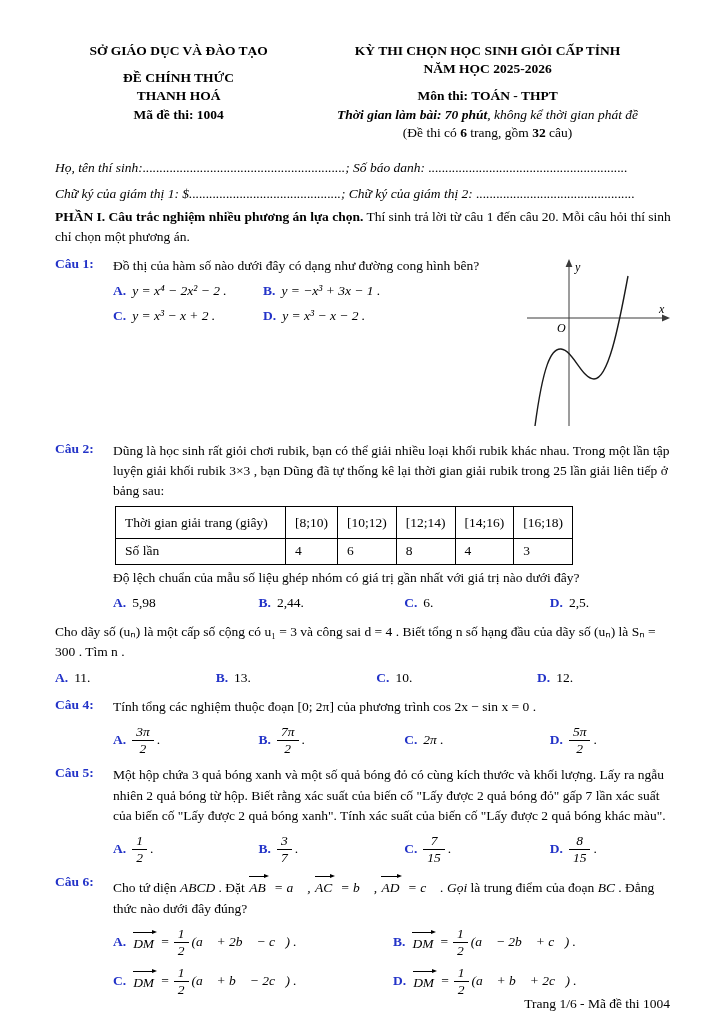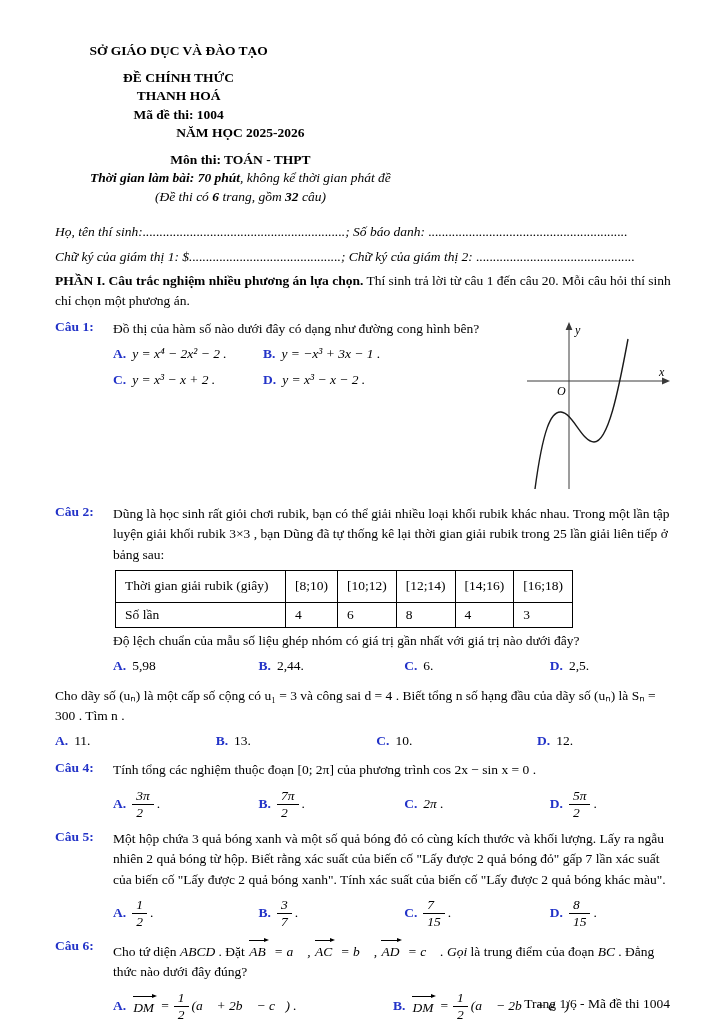--- a/index.html
+++ b/index.html
@@ -3,28 +3,28 @@
 <meta charset="utf-8">
 <style>
   :root { --accent: #2333C8; }
   * { margin:0; padding:0; box-sizing:border-box; }
   html,body { background:#e9e9e9; }
   body { font-family:"Liberation Serif", serif; font-size:13.5px; color:#000; }
   .page { position:relative; width:725px; height:1024px; margin:0 auto; background:#fff;
           padding:42px 52px 26px 55px; overflow:hidden; }
 
   
-  .head { display:flex;flex-direction:column; }
+  .head { display:flex; }
   .hl { width:40%; text-align:center; }
   .hr { width:60%; text-align:center; }
   .hline { font-weight:bold; line-height:1.35; }
   .gap-top { margin-top:9px; }
   .time-line { font-style:italic; line-height:1.35; }
   .time-line .tb { font-weight:bold; }
-  .note-line { line-height:1.35;font-style:italic; }
+  .note-line { line-height:1.35; }
   .note-line b { font-weight:bold; }
 
   
   .cand { margin-top:13px; line-height:1.9; }
   .cand div { white-space:nowrap; overflow:hidden;font-style:italic; }
 
   
   .part-head { margin-top:1px; line-height:1.45; }
   .part-head .ph-b { font-weight:bold; }
 
@@ -37,21 +37,21 @@
   .opt { display:flex; align-items:center; }
   .orow2 .opt { width:150px; }
   .orow4 .opt { width:26%; }
   .orow4 .opt:last-child { width:auto; }
   .orow6 .opt { width:50%; }
   .ol { color:var(--accent); font-weight:bold; margin-right:6px; }
   .math { font-style:italic; }
   .vn { font-style:italic; }
 
   
-  .frac { display:inline-block; text-align:left; line-height:1.05; margin:1px 3px 0 0; font-style:italic; }
+  .frac { display:inline-block; text-align:center; line-height:1.05; margin:1px 3px 0 0; font-style:italic; }
   .frac .fn { display:block; padding:0 4px 1px; border-bottom:1px solid #000; }
   .frac .fd { display:block; padding:1px 4px 0; }
   .orow-frac { margin-top:7px; }
 
   
   .vec { position:relative; display:inline-block; font-style:italic; padding:4px 3px 0 1px; margin-right:2px; }
   .vec::before { content:""; position:absolute; top:2px; left:1px; right:4px; border-top:1px solid #000; }
   .vec::after { content:""; position:absolute; top:0; right:0; width:0; height:0;
                 border-left:5px solid #000; border-top:2.5px solid transparent; border-bottom:2.5px solid transparent; }
   .eq { margin:0 5px 0 2px; }
@@ -78,20 +78,21 @@
 <div class="page">
 
   <div class="head">
     <div class="hl">
       <div class="hline">SỞ GIÁO DỤC VÀ ĐÀO TẠO</div>
       <div class="hline gap-top">ĐỀ CHÍNH THỨC</div>
       <div class="hline">THANH HOÁ</div>
       <div class="hline">Mã đề thi: 1004</div>
     </div>
     <div class="hr">
+      <div class="hline">KỲ THI CHỌN HỌC SINH GIỎI CẤP TỈNH</div>
       <div class="hline">NĂM HỌC 2025-2026</div>
       <div class="hline gap-top">Môn thi: TOÁN - THPT</div>
       <div class="time-line"><span class="tb">Thời gian làm bài: 70 phút</span><span>, không kể thời gian phát đề</span></div>
       <div class="note-line"><span>(Đề thi có </span><b>6</b><span> trang, gồm </span><b>32</b><span> câu)</span></div>
     </div>
   </div>
 
   <div class="cand">
     <div>Họ, tên thí sinh:............................................................; Số báo danh:  ...........................................................</div>
     <div>Chữ ký của giám thị 1: $.............................................; Chữ ký của giám thị 2: ...............................................</div>
@@ -138,21 +139,21 @@
     </div>
   </div>
 
   <div class="q">
     <div class="qlabel">Câu 2:</div>
     <div class="qbody">
       <div class="qtext">Dũng là học sinh rất giỏi chơi rubik, bạn có thể giải nhiều loại khối rubik khác nhau. Trong một lần tập luyện giải khối rubik 3×3 , bạn Dũng đã tự thống kê lại thời gian giải rubik trong 25 lần giải liên tiếp ở bảng sau:</div>
       <table class="stat">
         <tbody>
           <tr class="r1">
-            <td class="first">Thời gian giải rubik (giây)</td>
+            <td class="first">Thời gian giải trang (giây)</td>
             <td>[8;10)</td>
             <td>[10;12)</td>
             <td>[12;14)</td>
             <td>[14;16)</td>
             <td>[16;18)</td>
           </tr>
           <tr class="r2">
             <td class="first">Số lần</td>
             <td>4</td>
             <td>6</td>

